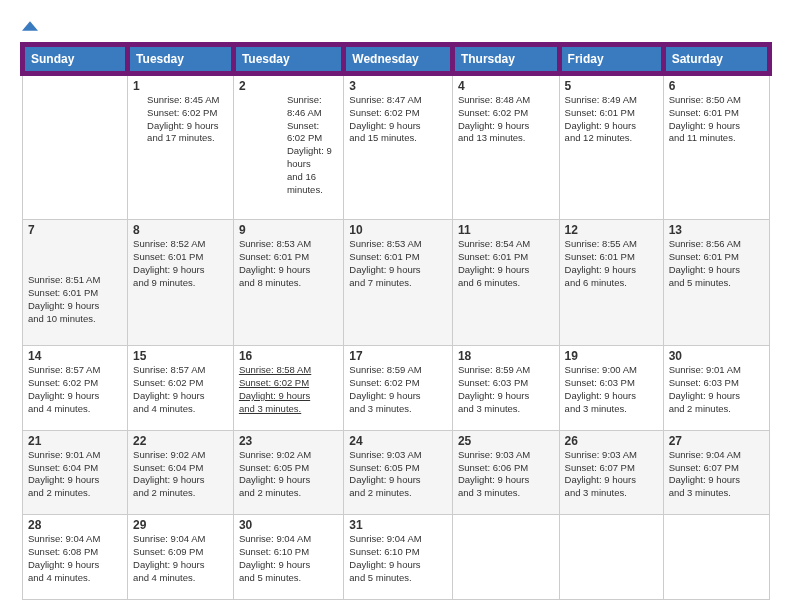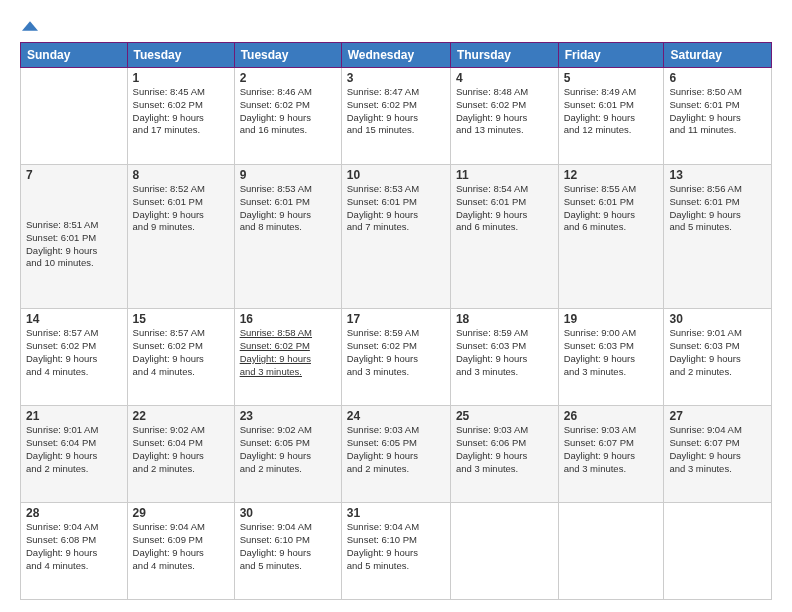--- a/index.html
+++ b/index.html
@@ -67,21 +67,21 @@
       border-collapse: collapse;
       flex: 1;
     }
     .calendar th {
       background: #3a7abf;
       color: #fff;
       font-size: 12px;
       font-weight: bold;
       padding: 5px 6px;
       text-align: left;
-      border: 1px solid #701a75;
+      border: 5px solid #701a75;
     }
     .calendar td {
       border: 1px solid #ccc;
       vertical-align: top;
       padding: 3px 5px;
       width: 113px;
       min-height: 75px;
     }
     .day-num {
       font-size: 12px;
@@ -134,28 +134,28 @@
           <th>Thursday</th>
           <th>Friday</th>
           <th>Saturday</th>
         </tr>
     </thead>
     <tbody id="calendar-body">
     <tr>
           <td class="empty-cell"></td>
           <td>
             <span class="day-num">1</span>
-            <div class="day-info" style="white-space: pre-line;">Sunrise: 8:45 AM
+            <div class="day-info" style="white-space: pre-line; margin-left: 14px;">Sunrise: 8:45 AM
 Sunset: 6:02 PM
 Daylight: 9 hours
 and 17 minutes.</div>
           </td>
           <td>
             <span class="day-num">2</span>
-            <div class="day-info" style="white-space: pre-line;">Sunrise: 8:46 AM
+            <div class="day-info" style="white-space: pre-line; margin-left: 48px;">Sunrise: 8:46 AM
 Sunset: 6:02 PM
 Daylight: 9 hours
 and 16 minutes.</div>
           </td>
           <td>
             <span class="day-num">3</span>
             <div class="day-info" style="white-space: pre-line;">Sunrise: 8:47 AM
 Sunset: 6:02 PM
 Daylight: 9 hours
 and 15 minutes.</div>

